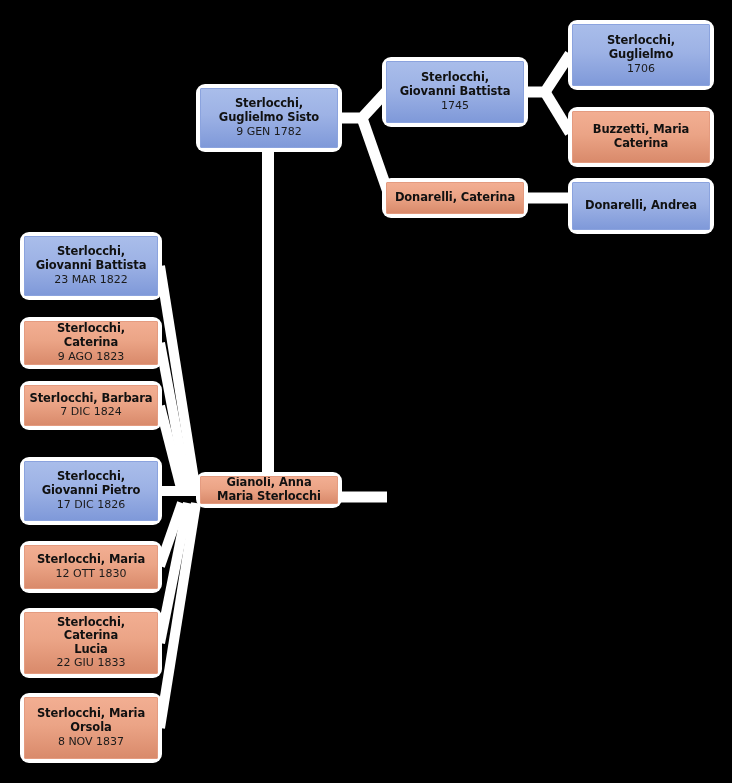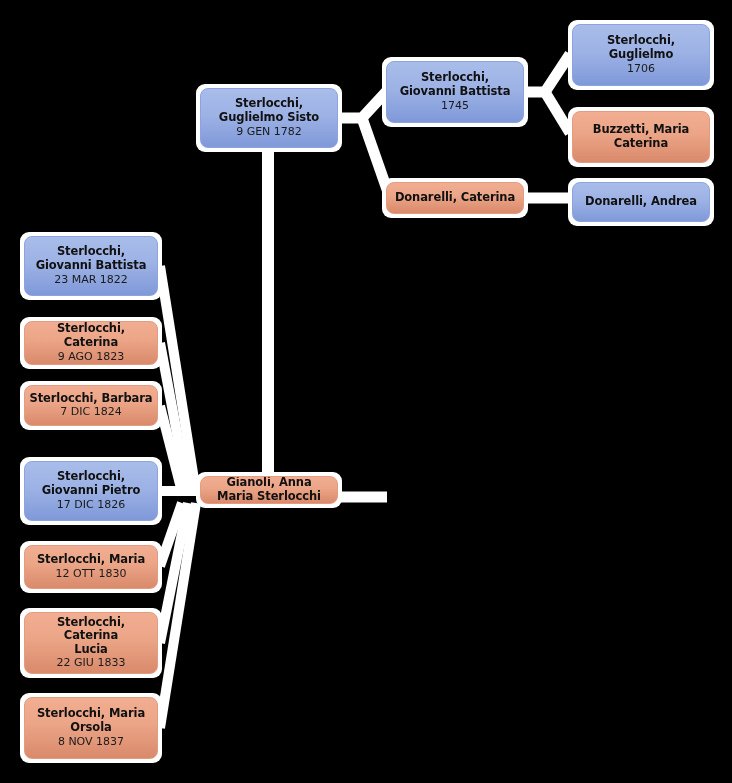--- a/index.html
+++ b/index.html
@@ -33,21 +33,21 @@
     box-sizing: border-box;
     border-radius: 9px;
     background: #ffffff;
     padding: 4px;
     z-index: 5;
   }
   .node .inner {
     width: 100%;
     height: 100%;
     box-sizing: border-box;
-    border-radius: 8px;
+    border-radius: 1px;
     display: flex;
     flex-direction: column;
     align-items: center;
     justify-content: center;
     text-align: center;
     line-height: 1.18;
     overflow: hidden;
   }
   .node.male .inner {
     background: linear-gradient(to bottom, #a9bdea 0%, #9db2e5 45%, #7f99d9 100%);
@@ -137,21 +137,21 @@
     </div>
   </div>
 
   <div class="node female" style="left:382px; top:178px; width:146px; height:40px;">
     <div class="inner">
       <div class="nm">Donarelli, Caterina</div>
 
     </div>
   </div>
 
-  <div class="node male" style="left:568px; top:178px; width:146px; height:48px;">
+  <div class="node male" style="left:568px; top:178px; width:146px; height:56px;">
     <div class="inner">
       <div class="nm">Donarelli, Andrea</div>
 
     </div>
   </div>
 
   <div class="node female" style="left:196px; top:472px; width:146px; height:36px;">
     <div class="inner">
       <div class="nm">Gianoli, Anna</div>
       <div class="nm">Maria Sterlocchi</div>

